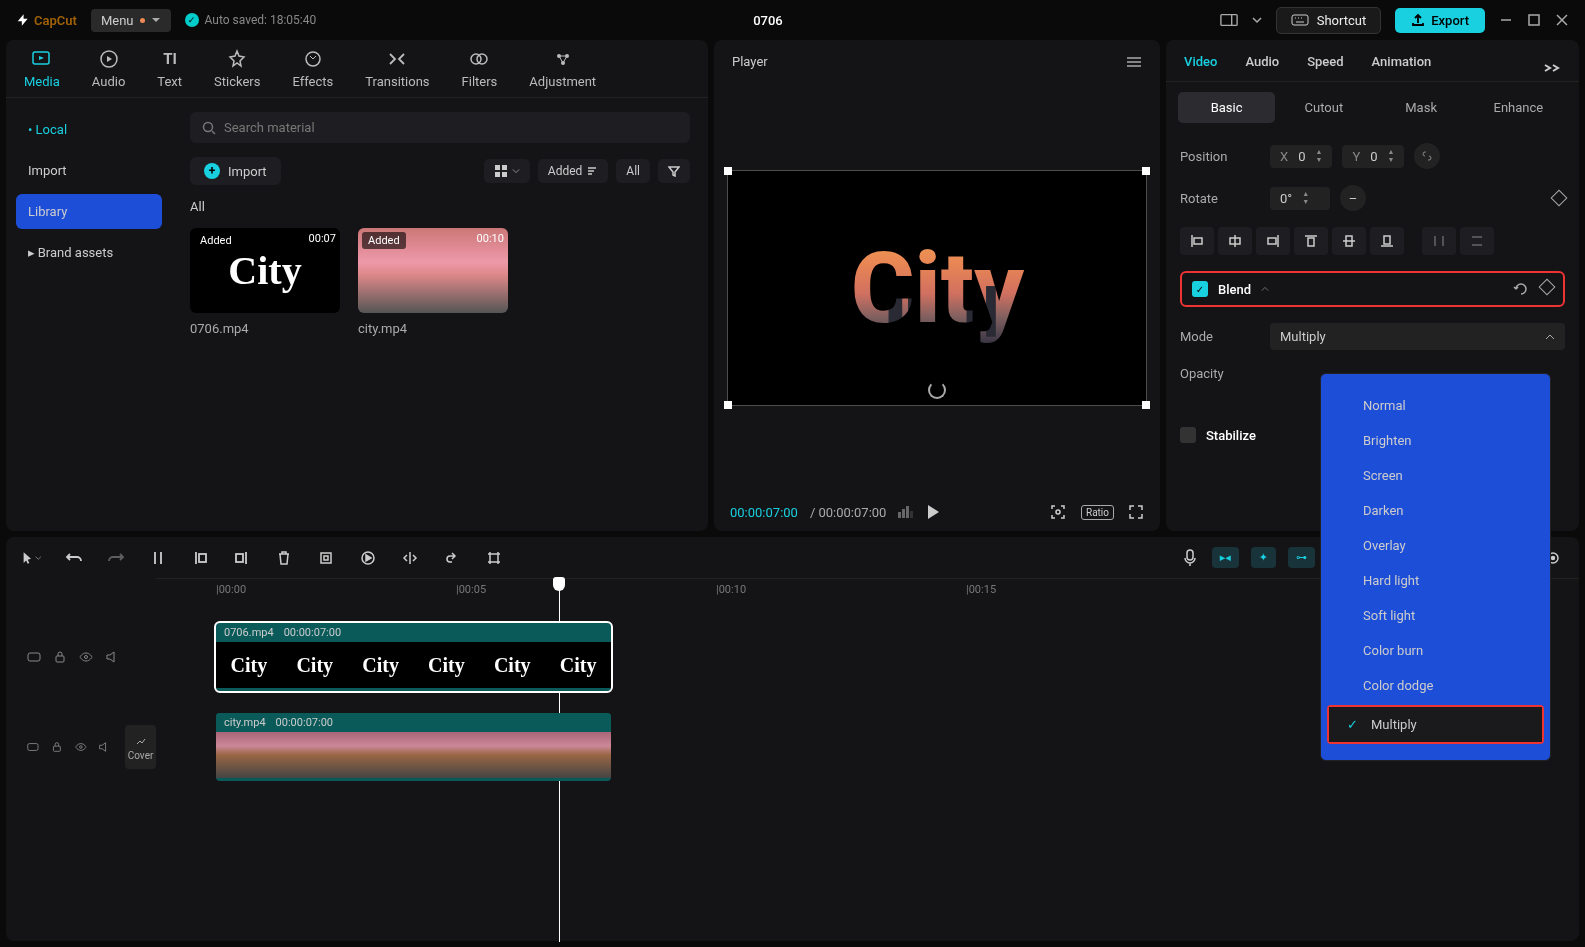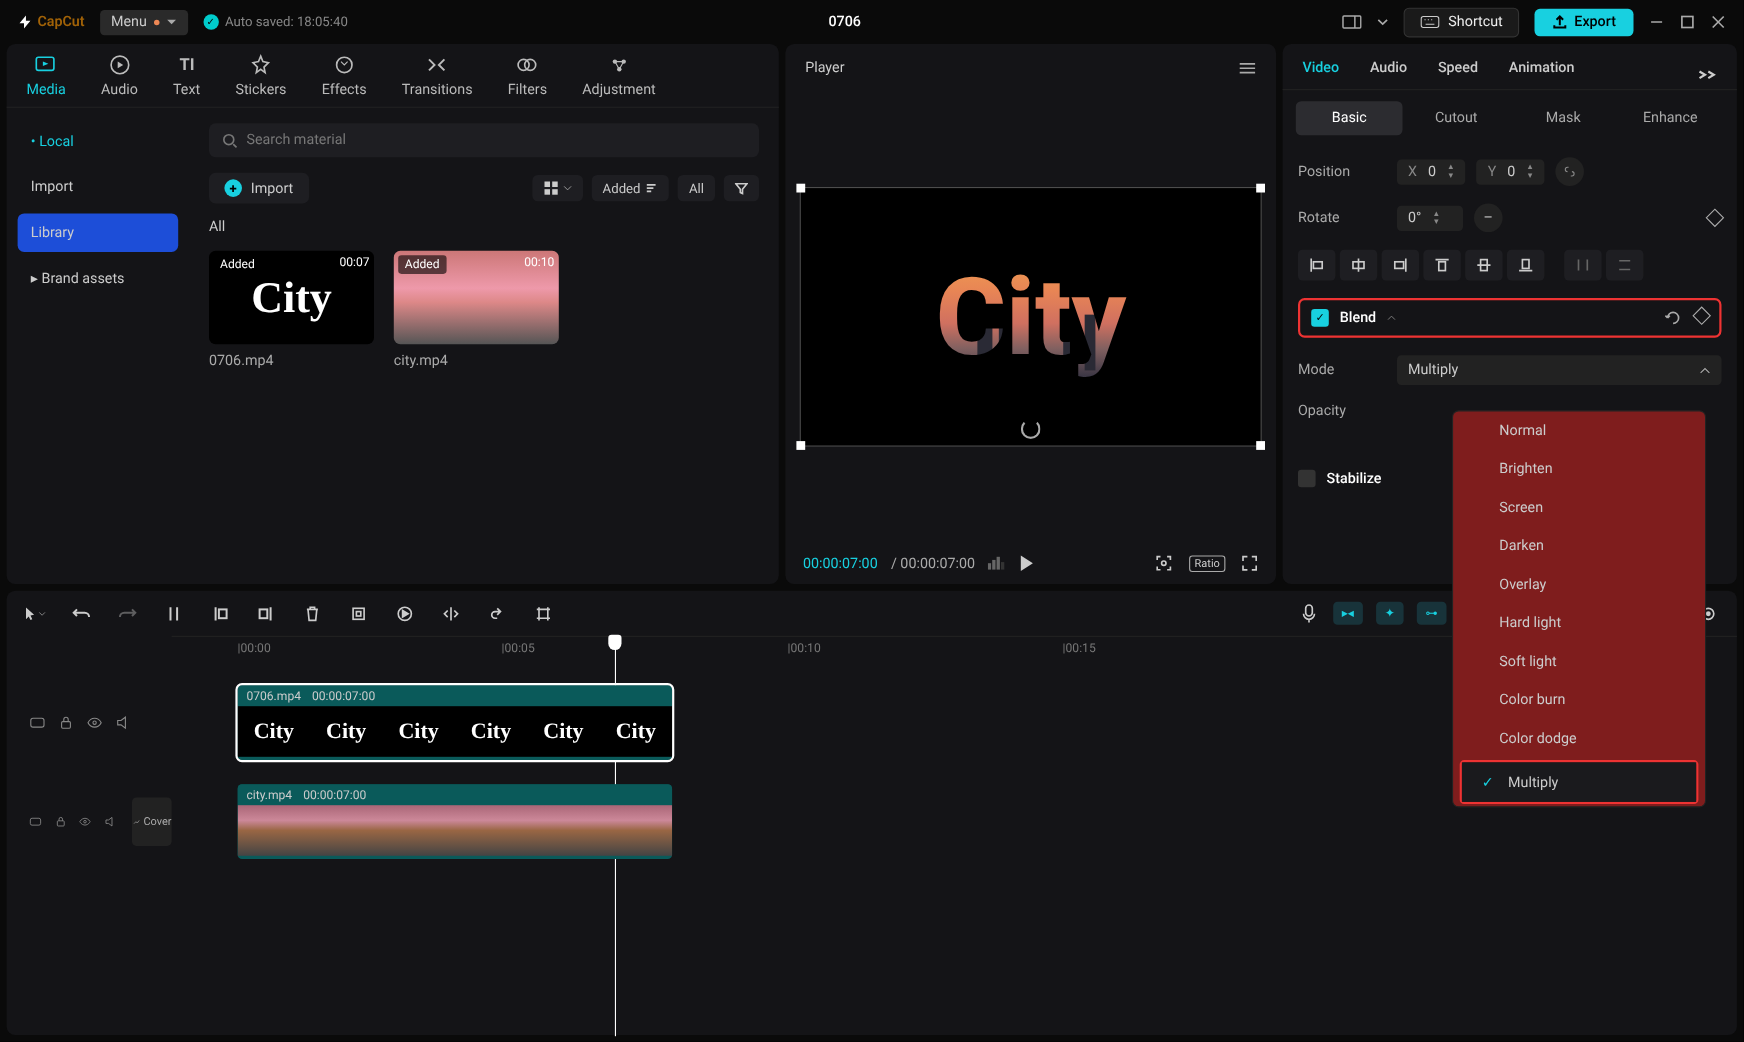--- a/index.html
+++ b/index.html
@@ -88,41 +88,41 @@
 .circ-btn { width:26px; height:26px; border-radius:50%; background:#222; display:flex; align-items:center; justify-content:center; }
 .diamond { width:12px; height:12px; border:1.5px solid #aaa; transform:rotate(45deg); }
 .align-row { display:flex; gap:4px; }
 .align-btn { width:34px; height:28px; background:#1e1e22; border-radius:4px; display:flex; align-items:center; justify-content:center; cursor:pointer; }
 .blend-sec { border:2px solid #e33; border-radius:6px; padding:8px 10px; display:flex; align-items:center; gap:10px; }
 .chk { width:16px; height:16px; border-radius:3px; background:#18d0e0; color:#000; display:flex; align-items:center; justify-content:center; font-size:10px; }
 .chk.off { background:#333; color:transparent; }
 .blend-title { color:#fff; font-weight:500; }
 .reset-ic { margin-left:auto; display:flex; gap:12px; }
 .mode-sel { flex:1; background:#222; border-radius:4px; padding:6px 10px; display:flex; justify-content:space-between; align-items:center; cursor:pointer; }
-.dropdown { position:absolute; left:154px; right:28px; top:240px; background:#7f1d1d; border:1px solid #222; border-radius:6px; padding:0 0; z-index:10; }
+.dropdown { position:absolute; left:154px; right:28px; top:240px; background:#1d4ed8; border:1px solid #222; border-radius:6px; padding:14px 0; z-index:10; }
 .dd-item { padding:10px 18px; cursor:pointer; display:flex; align-items:center; gap:10px; }
 .dd-item.sel { background:#1a1a1d; }
 .dd-box { border:2px solid #e33; border-radius:4px; margin:2px 6px; }
 .dd-check { color:#18d0e0; width:14px; }
 
 
 .timeline { height:404px; background:#141417; border-radius:8px; display:flex; flex-direction:column; }
 .tl-tools { display:flex; align-items:center; gap:22px; padding:10px 16px; }
 .tl-tool { width:20px; height:20px; color:#aaa; cursor:pointer; display:flex; align-items:center; justify-content:center; }
 .tl-tools-right { margin-left:auto; display:flex; gap:12px; align-items:center; }
 .tl-chip { background:#18333a; color:#18d0e0; padding:4px 8px; border-radius:4px; font-size:11px; }
 .tl-ruler { height:24px; position:relative; margin-left:150px; border-top:1px solid #222; }
 .tl-tick { position:absolute; top:4px; font-size:11px; color:#777; }
 .tl-playhead { position:absolute; top:0; bottom:-340px; width:1px; background:#fff; left:403px; }
 .tl-playhead::before { content:''; position:absolute; top:-2px; left:-6px; width:12px; height:14px; background:#fff; border-radius:3px 3px 6px 6px; }
 .tl-tracks { flex:1; position:relative; }
 .track { display:flex; align-items:center; height:70px; margin-top:20px; }
 .track-head { width:150px; display:flex; align-items:center; gap:10px; padding-left:20px; }
 .track-ic { width:16px; height:16px; color:#888; }
-.cover-btn { width:36px; height:44px; background:#222; border-radius:4px; display:flex; flex-direction:row; align-items:center; justify-content:center; gap:2px; font-size:10px; color:#aaa; margin-left:4px; }
+.cover-btn { width:36px; height:44px; background:#222; border-radius:4px; display:flex; flex-direction:column; align-items:center; justify-content:center; gap:2px; font-size:10px; color:#aaa; margin-left:4px; }
 .clip { height:68px; background:#0a5a5a; border-radius:4px; overflow:hidden; position:relative; }
 .clip.sel { outline:2px solid #fff; }
 .clip-head { background:#0a5a5a; padding:3px 8px; font-size:11px; display:flex; gap:10px; }
 .clip-body { height:46px; display:flex; }
 .clip.city .clip-body { background:#000; }
 .city-rep { flex:1; display:flex; align-items:center; justify-content:center; font-size:20px; font-weight:800; color:#fff; font-family:Georgia,serif; }
 .clip.sunset .clip-body { background:linear-gradient(180deg,#a67 0%,#c89 30%,#964 50%,#444 100%); }
 svg { display:block; }
 </style>
 </head>

